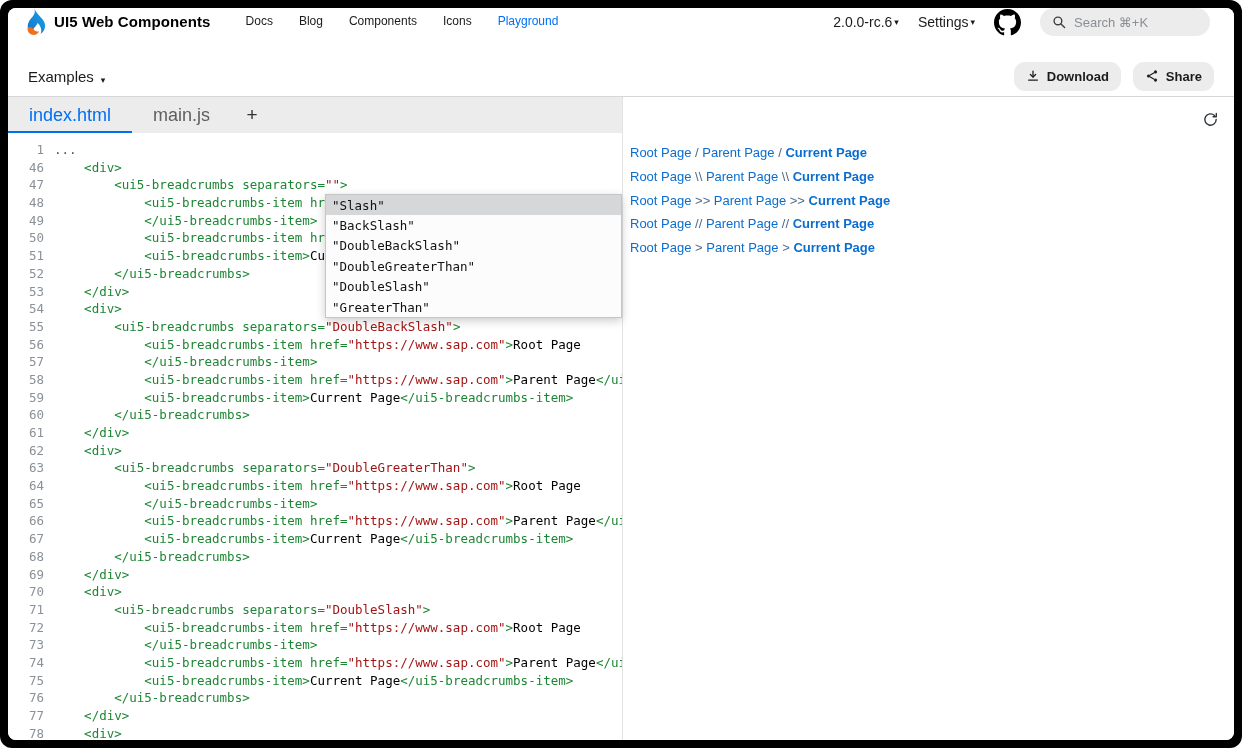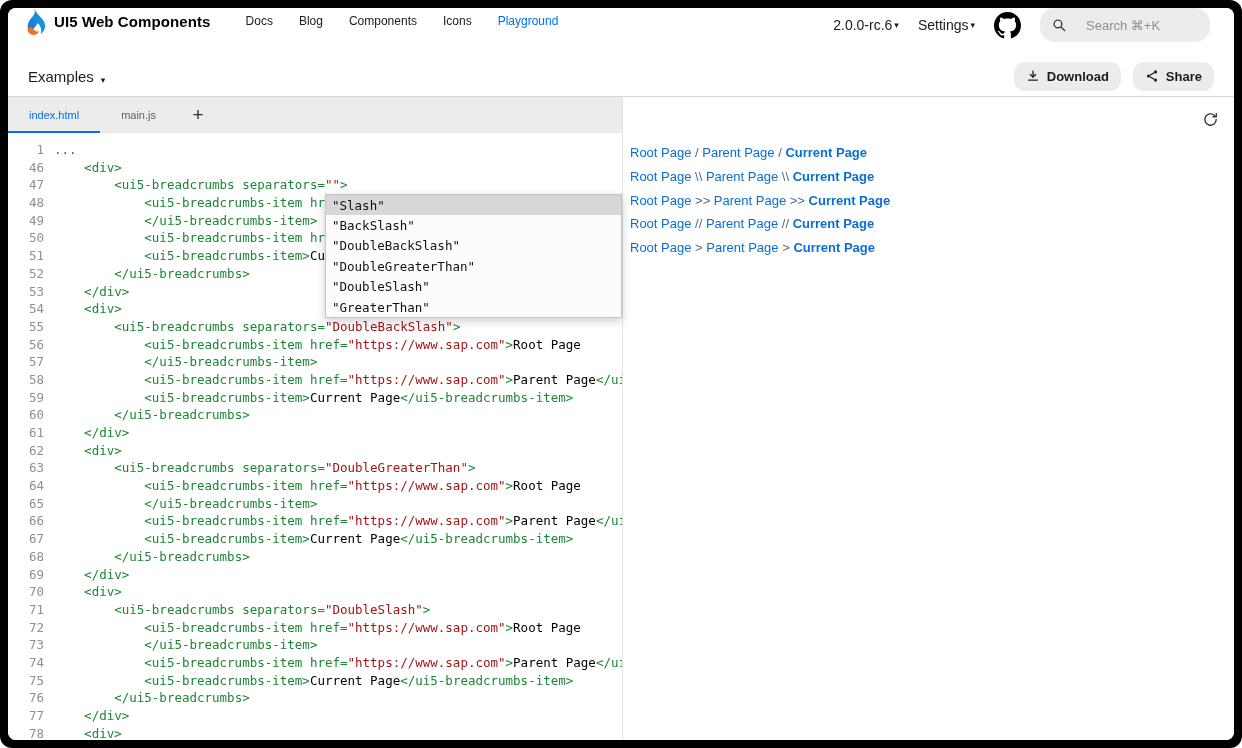--- a/index.html
+++ b/index.html
@@ -11,35 +11,35 @@
   .topnav{height:48px;flex:0 0 auto;display:flex;align-items:flex-start;padding:0 24px 0 12px;background:#fff}
   .brand{display:flex;align-items:center;gap:8px;cursor:pointer}
   .brand-name{font-weight:700;font-size:15px;color:#000;letter-spacing:.1px}
   .main-nav{display:flex;margin-left:22px}
   .nav-link{font-size:12px;color:#1b1b1b;padding:6px 13px;text-decoration:none;cursor:pointer}
   .nav-link.active{color:#0070f2}
   .topnav-right{margin-left:auto;display:flex;align-items:center;gap:19px}
   .dd{font-size:14px;color:#1b1b1b;display:flex;align-items:center;gap:2px;cursor:pointer}
   .caret{font-size:9px;color:#1b1b1b;line-height:1}
   .gh-link{display:flex;align-items:center;cursor:pointer}
-  .search{width:170px;height:34px;background:#ececec;border-radius:15px;display:flex;align-items:center;gap:20px;padding:0 12px}
+  .search{width:170px;height:28px;background:#ececec;border-radius:15px;display:flex;align-items:center;gap:8px;padding:0 12px}
   .search input{border:none;background:transparent;outline:none;font-size:13px;color:#333;width:110px;font-family:"Liberation Sans",sans-serif}
   .search input::placeholder{color:#8a8f94}
 
   
   .subbar{height:41px;flex:0 0 auto;display:flex;align-items:center;padding:0 20px;border-bottom:1px solid #d6d6d6;background:#fff}
   .examples{font-size:15px;color:#1b1b1b;display:flex;align-items:flex-end;gap:7px;cursor:pointer}
   .actions{margin-left:auto;display:flex;gap:12px}
   .btn{display:flex;align-items:center;gap:7px;background:#ececec;border:none;border-radius:11px;height:29px;padding:0 12px;font-size:13px;font-weight:700;color:#1b1b1b;cursor:pointer;font-family:"Liberation Sans",sans-serif}
 
   
   .main{flex:1;display:flex;min-height:0}
   .editor{width:615px;flex:0 0 auto;position:relative;border-right:1px solid #e3e3e3;display:flex;flex-direction:column;min-height:0;background:#fff}
   .tabs{height:36px;flex:0 0 auto;background:#ececec;display:flex;align-items:stretch}
-  .tab{padding:0 21px;font-size:11px;color:#5f5f5f;display:flex;align-items:center;cursor:pointer}
+  .tab{padding:0 21px;font-size:18px;color:#5f5f5f;display:flex;align-items:center;cursor:pointer}
   .tab.active{color:#0070f2;box-shadow:inset 0 -2px 0 #0070f2}
   .tab-add{width:42px;display:flex;align-items:center;justify-content:center;font-size:19px;color:#333;cursor:pointer}
 
   
   .code{flex:1;overflow:hidden;padding-top:8px;font-family:"DejaVu Sans Mono","Liberation Mono",monospace;font-size:12.5px;line-height:17.7px}
   .code-line{display:flex;white-space:pre;height:17.7px;overflow:hidden}
   .ln{flex:0 0 46px;text-align:right;padding-right:10px;color:#8a9199}
   .lc{color:#000}
   .lc .tag{color:#1d8634}
   .lc .str{color:#a31515}

